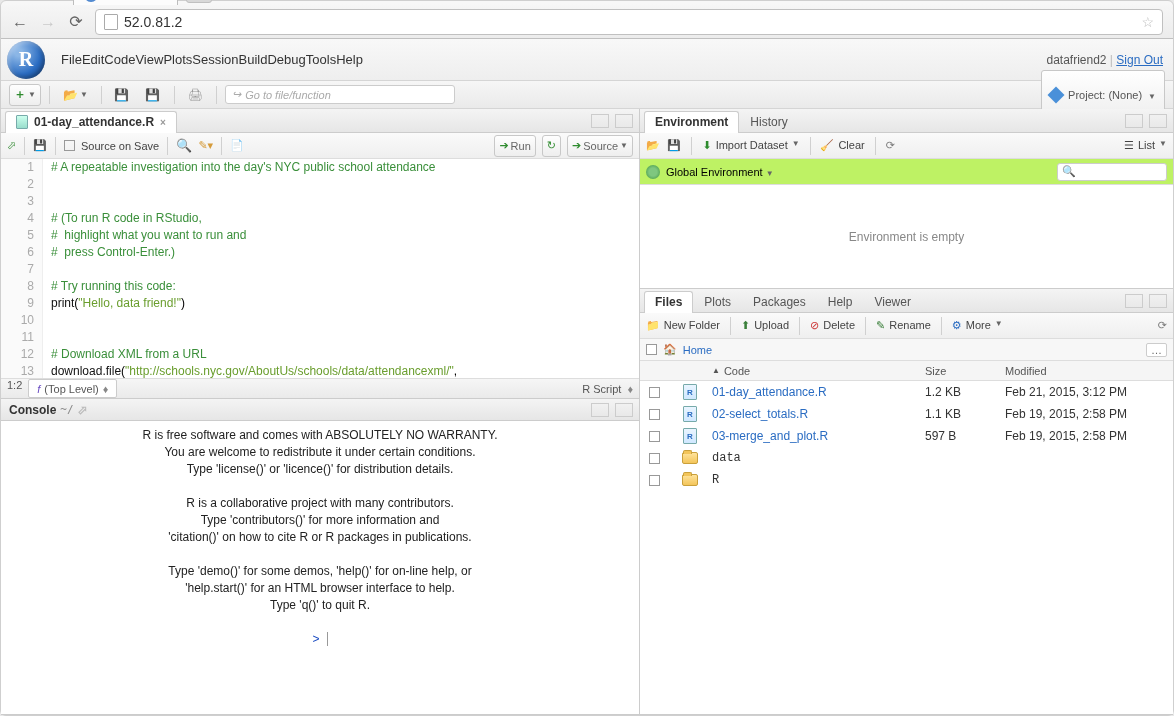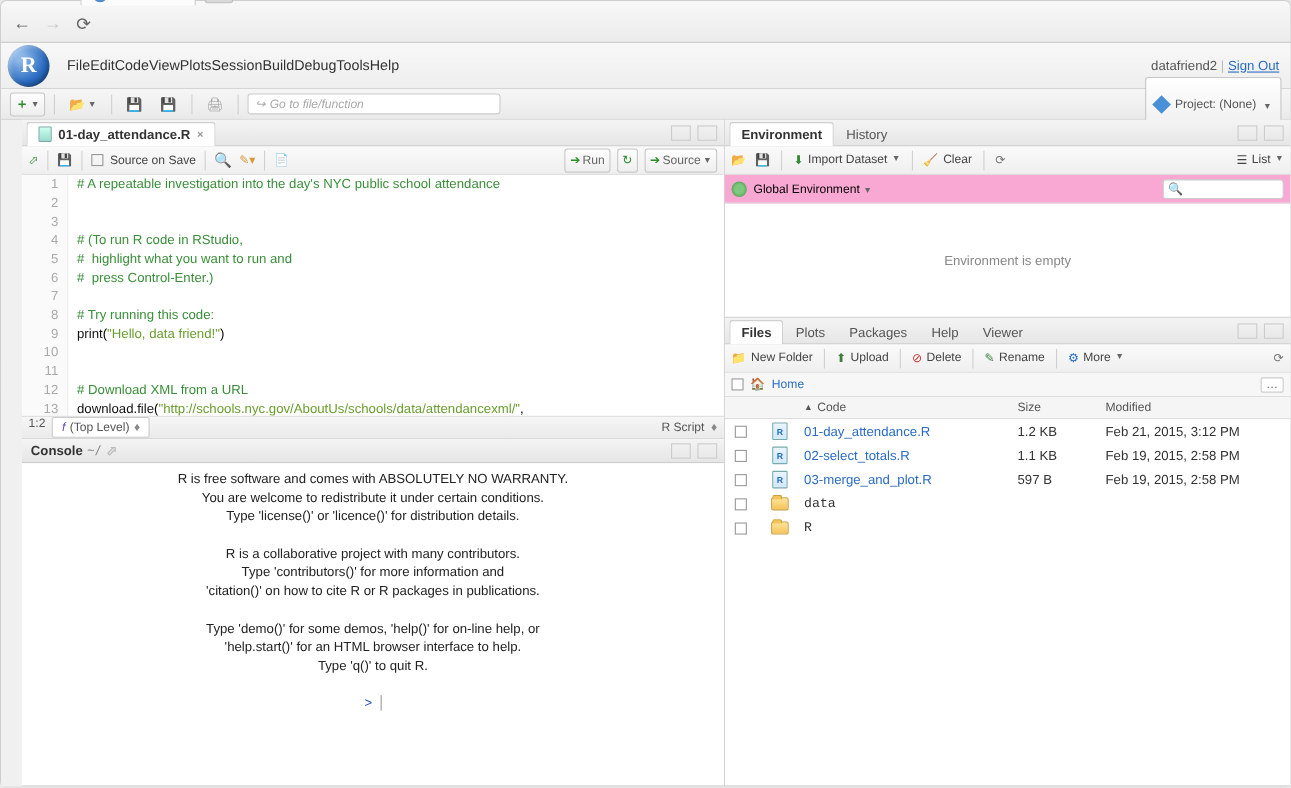--- a/index.html
+++ b/index.html
@@ -39,21 +39,21 @@
 
 .toolbar-row { height: 28px; display: flex; align-items: center; padding: 2px 8px; gap: 6px; border-bottom: 1px solid #d5d5d5; background: linear-gradient(#f6f6f6,#eaeaea);}
 .tb-btn { height: 22px; padding: 0 4px; display: flex; align-items: center; gap: 2px; color: #666; border: 1px solid transparent; border-radius: 3px; }
 .tb-btn.boxed { border: 1px solid #c8c8c8; background: linear-gradient(#fefefe,#eee);}
 .tb-divider { width: 1px; height: 18px; background: #d0d0d0; margin: 0 2px; }
 .goto-file { flex: 0 0 230px; border: 1px solid #ccc; border-radius: 3px; padding: 2px 6px; display: flex; align-items: center; gap: 4px; color: #aaa; background:#fff; font-style: italic; font-size:11px;}
 .project-btn { margin-left: auto; border: 1px solid #c8c8c8; border-radius: 3px; padding: 18px 8px; display: flex; align-items: flex-end; gap: 6px; color: #555; background: linear-gradient(#fff,#eee); font-size: 11px;}
 .project-btn .cube { width:12px; height:12px; background:#4a90d9; transform: rotate(45deg); }
 
 
-.panes { flex: 1; display: grid; grid-template-columns: 639px 1fr; grid-template-rows: 1fr; padding-left: 19px; }
+.panes { flex: 1; display: grid; grid-template-columns: 639px 1fr; grid-template-rows: 1fr; }
 .left-col, .right-col { display: flex; flex-direction: column; border-right: 1px solid #ccc;}
 .right-col { border-right:none; }
 
 .pane { display: flex; flex-direction: column; border-bottom: 1px solid #ccc; background: #fff;}
 .pane.source { height: 290px; }
 .pane.console { flex: 1; }
 .pane.env { height: 180px; }
 .pane.files { flex: 1; }
 
 .tab-strip { height: 24px; background: linear-gradient(#f4f4f4,#e6e6e6); border-bottom: 1px solid #ccc; display: flex; align-items: center; padding-left: 4px; position: relative; }
@@ -79,21 +79,21 @@
 .status-bar .scope { flex:0 0 auto; border:1px solid #ccc; padding:0 8px; border-radius:2px; margin-left:6px; background:#fff; display:flex; align-items:center; gap:4px;}
 .status-bar .right { margin-left: auto; display:flex; gap:6px; align-items:center;}
 
 .console-header { height: 22px; display: flex; align-items: center; padding: 0 8px; font-size: 12px; font-weight: bold; color: #333; background: linear-gradient(#f4f4f4,#e6e6e6); border-bottom:1px solid #ccc; position:relative;}
 .console-header .path { color:#888; font-weight: normal; font-family:Menlo,monospace; font-size:11px; margin-left:4px;}
 .console-body { flex: 1; padding: 6px 10px; font-family: Menlo, Consolas, monospace; font-size: 12px; line-height: 17px; white-space: pre-wrap; color:#222; overflow:auto;text-align:center;}
 .prompt { color: #1a4bc2; }
 
 .env-toolbar, .files-toolbar { height:26px; border-bottom:1px solid #ddd; display:flex; align-items:center; padding:0 6px; gap:8px; background:linear-gradient(#fafafa,#efefef); font-size:11px; color:#444;}
 .env-toolbar .right, .files-toolbar .right { margin-left:auto; display:flex; gap:4px; align-items:center;}
-.scope-row { height:26px; border-bottom:1px solid #ddd; display:flex; align-items:center; padding:0 6px; gap:6px; font-size:11px; background:#f9a8d4;justify-content:space-between;}
+.scope-row { height:26px; border-bottom:1px solid #ddd; display:flex; align-items:center; padding:0 6px; gap:6px; font-size:11px; background:#bef264;justify-content:space-between;}
 .globe-ico { width:14px; height:14px; border-radius:50%; background: radial-gradient(circle, #7fc77f 40%, #3a8f3a 100%);}
 .env-empty { flex:1; display:flex; align-items:center; justify-content:center; color:#888; font-size:12px;}
 .env-filter { width:110px; height:18px; border:1px solid #ccc; border-radius:3px; display:flex; align-items:center; padding:0 4px; background:#fff;}
 .env-filter .mag { color:#bbb; font-size:11px;}
 
 .breadcrumb-row { height:22px; border-bottom:1px solid #ddd; display:flex; align-items:center; padding:0 6px; gap:6px; font-size:11px; background:#f7f7f7; color:#2a6cc2;}
 .breadcrumb-row .check { width:11px; height:11px; border:1px solid #999; display:inline-block; background:#fff;}
 .breadcrumb-row .home-ico { color:#d59b3a; }
 .file-head { height:20px; display:grid; grid-template-columns: 28px 44px 1fr 80px 160px; align-items:center; border-bottom:1px solid #ddd; font-size:11px; color:#555; background:#f5f5f5; padding-right:8px;}
 .file-head .sort { display:flex; align-items:center; gap:4px;}
@@ -125,20 +125,25 @@
       <span style="width:14px;height:14px;background:radial-gradient(circle,#8bb6e6,#2a6cc2);border-radius:50%;display:inline-flex;align-items:center;justify-content:center;color:#fff;font-size:9px;font-weight:bold;">R</span>
       <span>RStudio</span>
       <span class="close">×</span>
     </div>
     <div class="new-tab"></div>
   </div>
   <div class="addr-bar">
     <div class="nav-btn">←</div>
     <div class="nav-btn disabled">→</div>
     <div class="nav-btn">⟳</div>
+    <div class="url-field">
+      <span class="page-icon"></span>
+      <input type="text" value="52.0.81.2" style="">
+      <span class="star-icon">☆</span>
+    </div>
   </div>
 
   <div class="app">
 
     <div class="menubar">
       <div class="r-logo">R</div>
       <div class="menu" id="menu-items">
           <span>File</span>
           <span>Edit</span>
           <span>Code</span>

